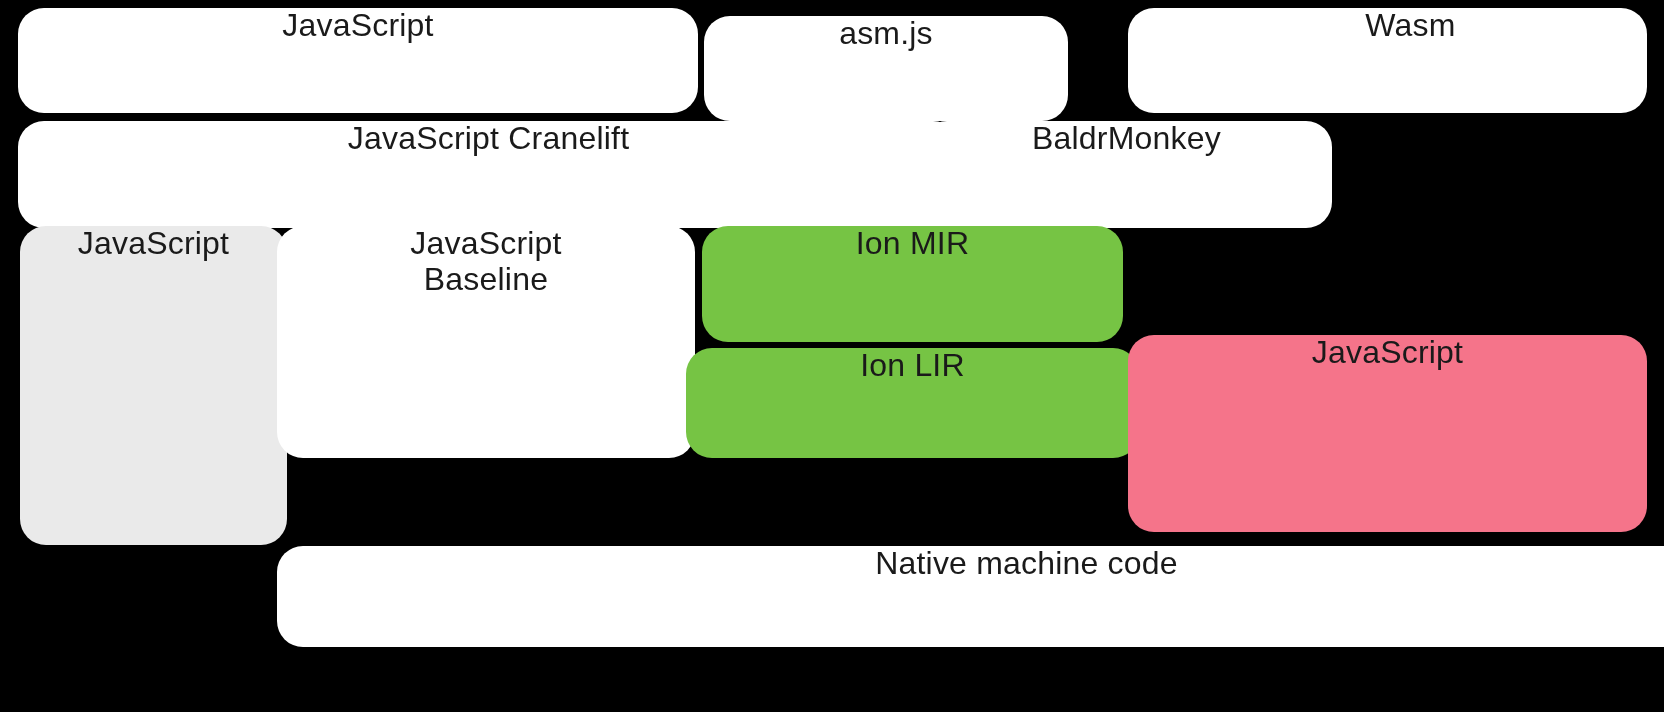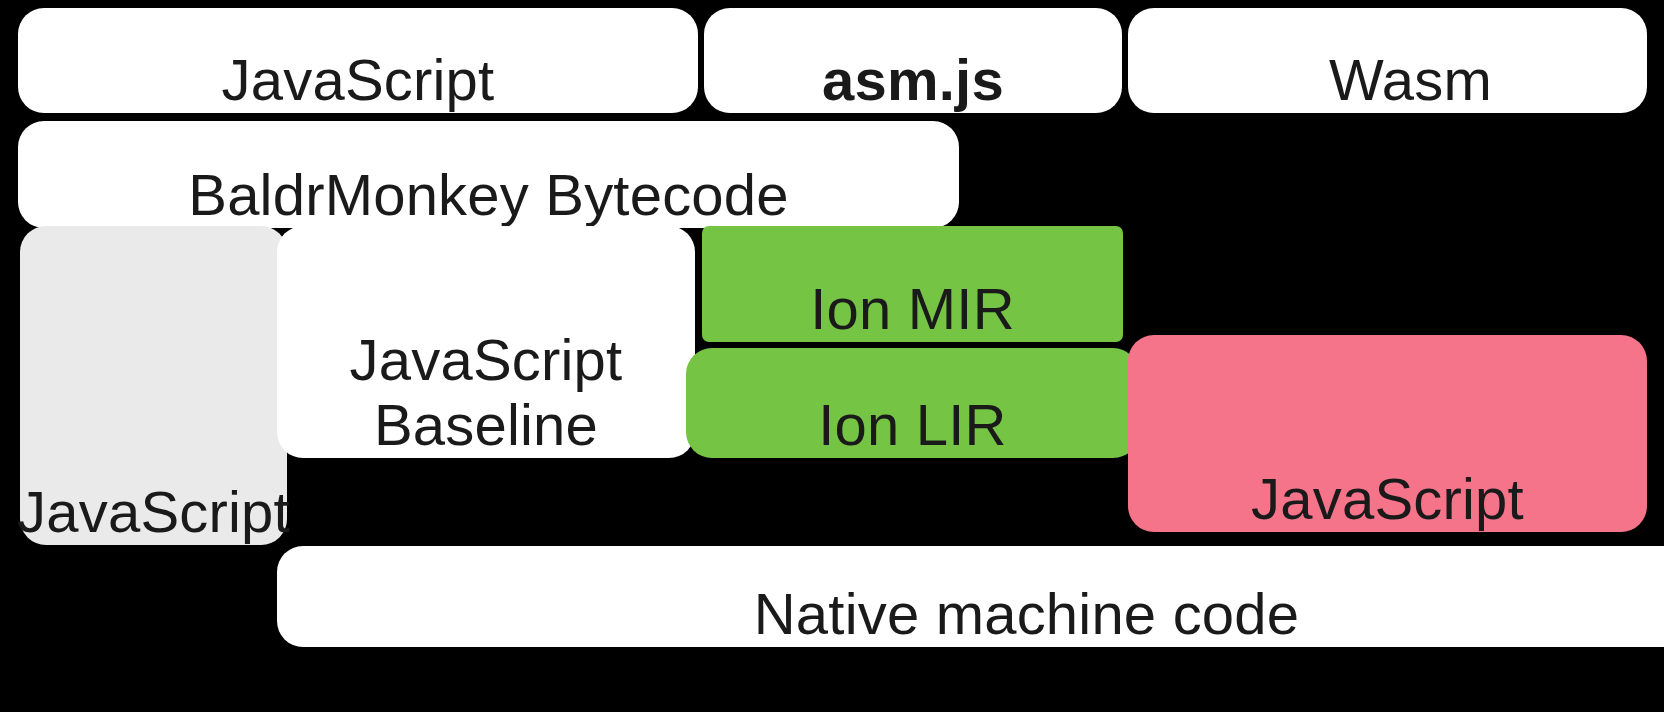--- a/index.html
+++ b/index.html
@@ -15,68 +15,71 @@
     width: 1664px;
     height: 712px;
     background: #000000;
     overflow: hidden;
   }
   .node {
     position: absolute;
     box-sizing: border-box;
     border-radius: 26px;
     display: flex;
-    align-items: flex-end;
+    align-items: flex-start;
     justify-content: center;
     text-align: center;
     color: #1a1a1a;
-    font-size: 58px;
+    font-size: 32px;
     line-height: 1.12;
     font-weight: 400;
     letter-spacing: 0.2px;
     white-space: pre-line;
     user-select: none;
   }
   .fill-white  { background: #ffffff; }
   .fill-gray   { background: #eaeaea; }
   .fill-green  { background: #76c444; }
   .fill-pink   { background: #f5748a; }
 </style>
 </head>
 <body>
 
 <div id="stage">
 
   <div class="node fill-white" style="left:18px;  top:8px;   width:680px; height:105px;">
     <span>JavaScript</span>
   </div>
 
-  <div class="node fill-white" style="left:704px; top:8px;   width:418px; height:105px;font-weight:bold;">
+  <div class="node fill-white" style="left:704px; top:16px;   width:364px; height:105px;">
     <span>asm.js</span>
   </div>
 
   <div class="node fill-white" style="left:1128px;top:8px;   width:519px; height:105px;padding-left:46px;">
     <span>Wasm</span>
   </div>
 
   <div class="node fill-white" style="left:18px;  top:121px; width:941px; height:107px;">
-    <span>BaldrMonkey Bytecode</span>
+    <span>JavaScript Cranelift</span>
   </div>
 
+  <div class="node fill-white" style="left:921px; top:121px; width:411px; height:107px;">
+    <span>BaldrMonkey</span>
+  </div>
 
   <div class="node fill-gray" style="left:20px;  top:226px; width:267px; height:319px;">
     <span>JavaScript</span>
   </div>
 
   <div class="node fill-white" style="left:277px; top:226px; width:418px; height:232px;">
     <span>JavaScript
 Baseline</span>
   </div>
 
-  <div class="node fill-green" style="left:702px; top:226px; width:421px; height:116px;border-radius:7px;">
+  <div class="node fill-green" style="left:702px; top:226px; width:421px; height:116px;">
     <span>Ion MIR</span>
   </div>
 
   <div class="node fill-green" style="left:686px; top:348px; width:453px; height:110px;">
     <span>Ion LIR</span>
   </div>
 
   <div class="node fill-pink" style="left:1128px;top:335px; width:519px; height:197px;">
     <span>JavaScript</span>
   </div>

